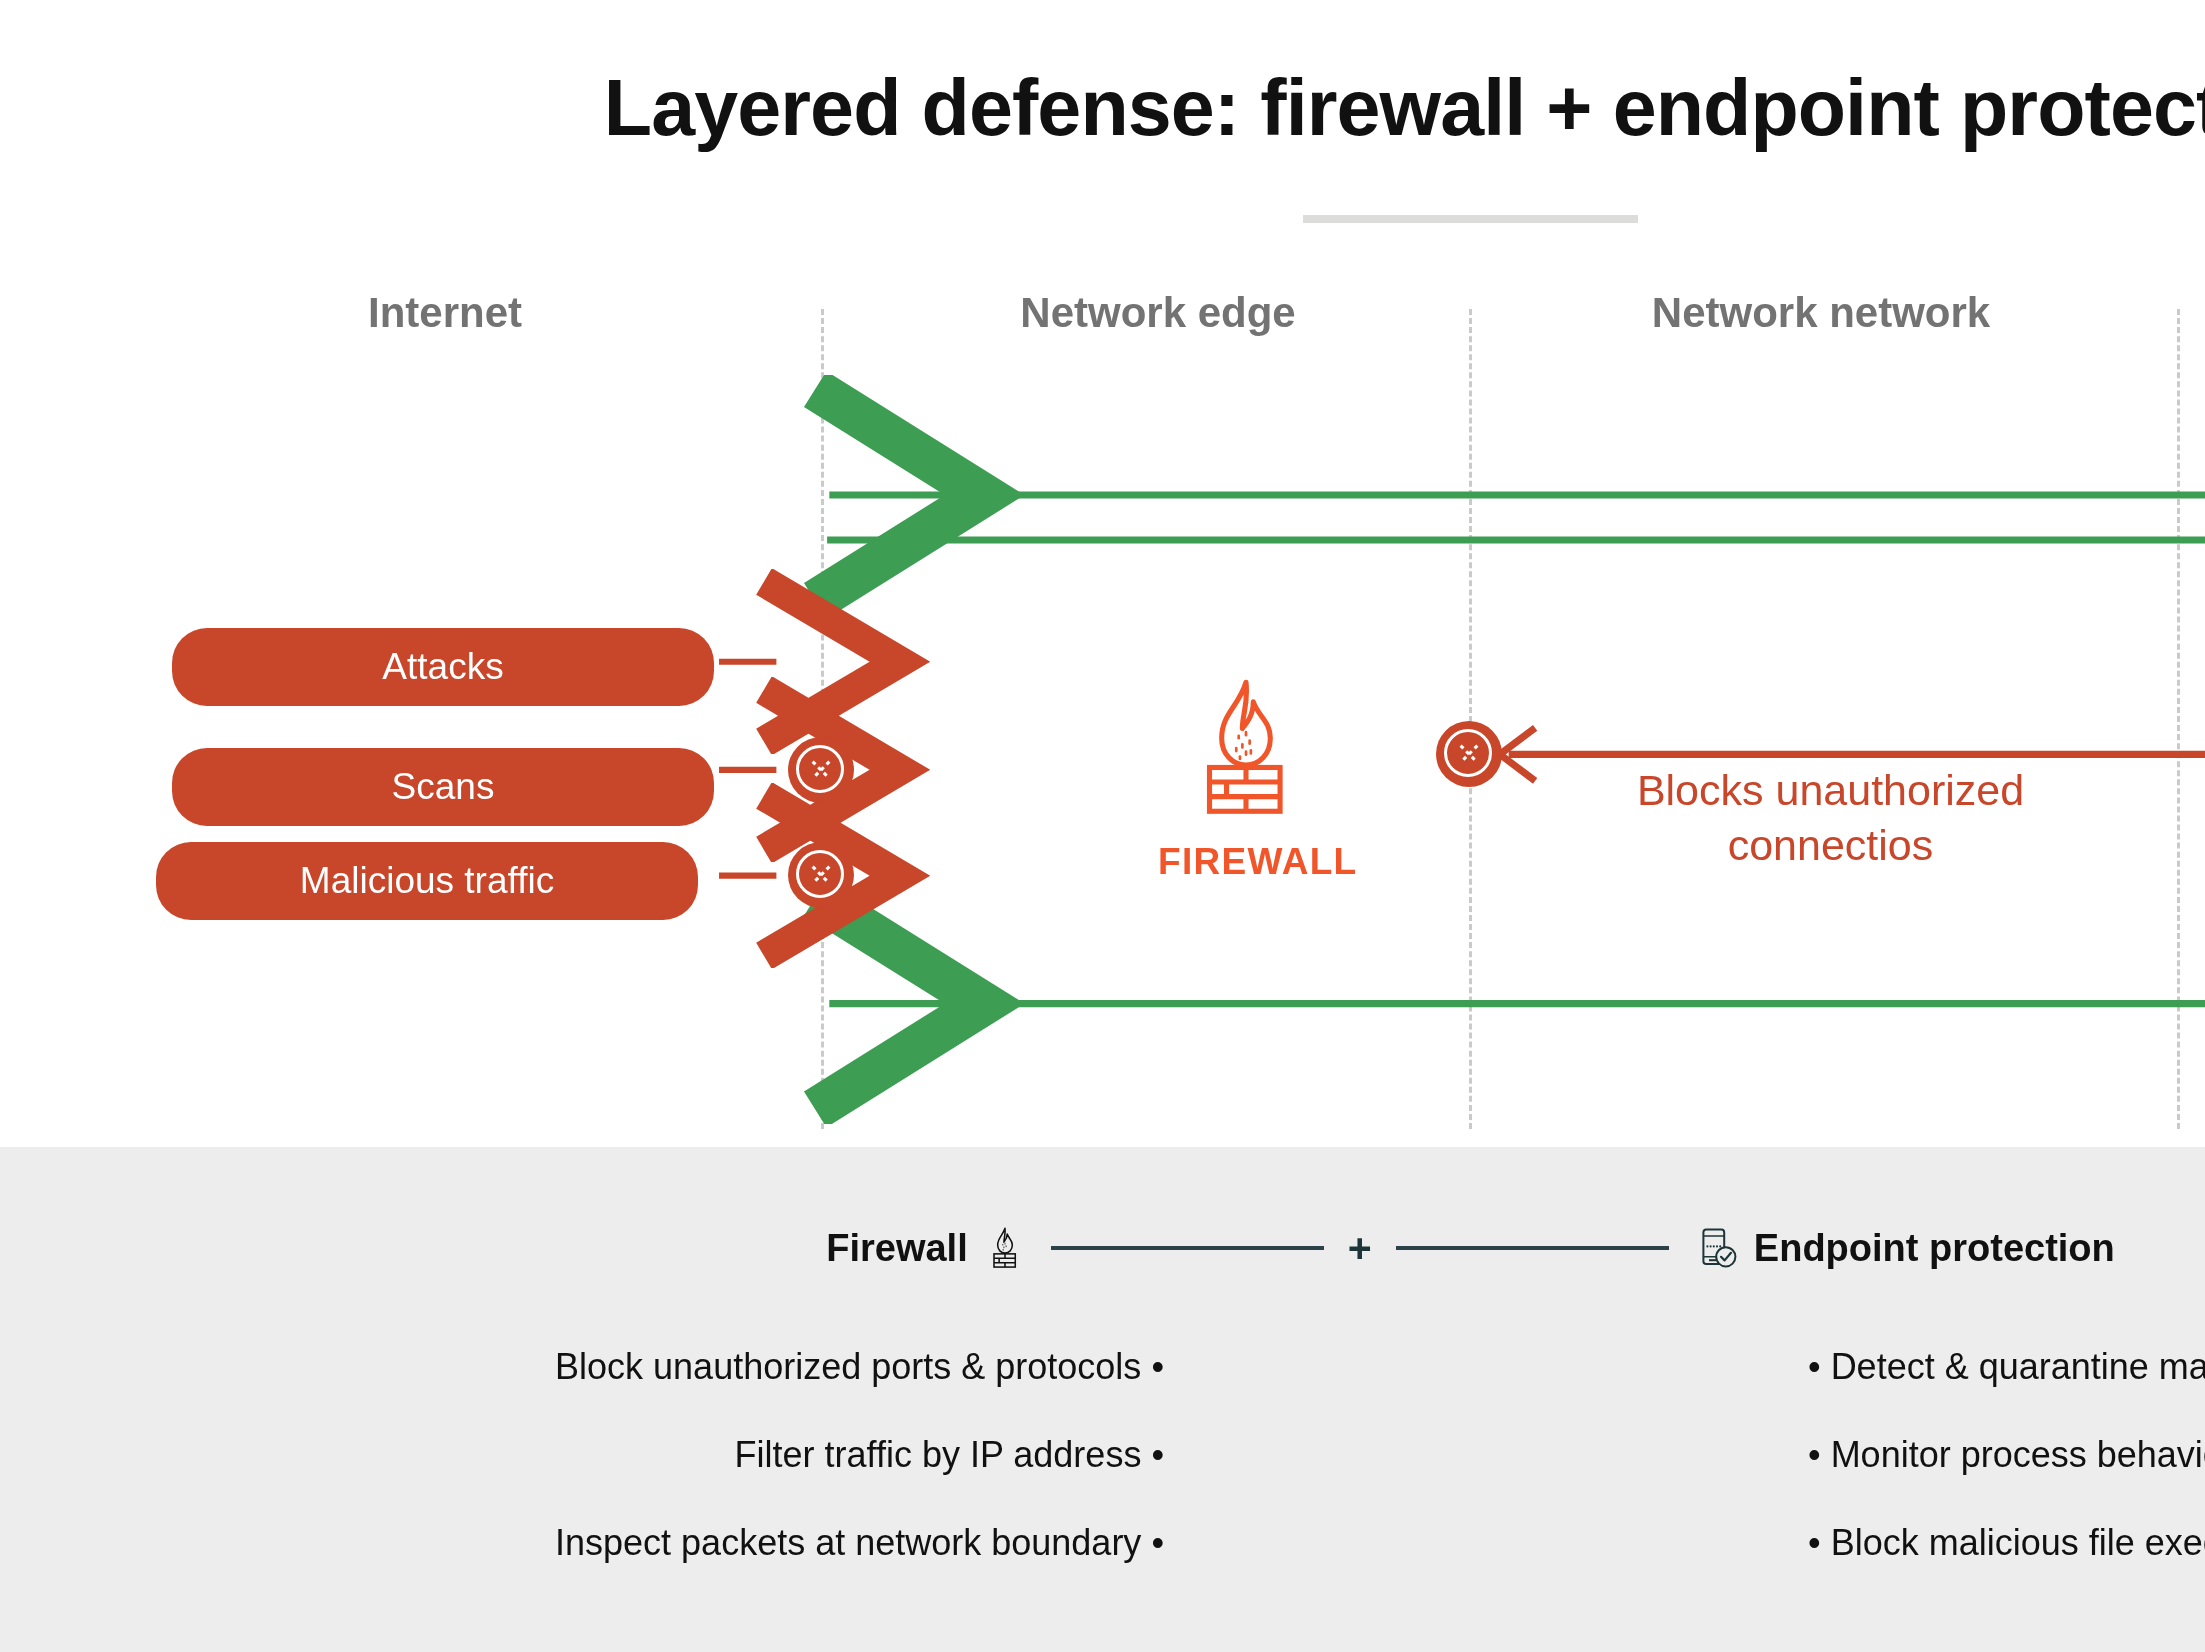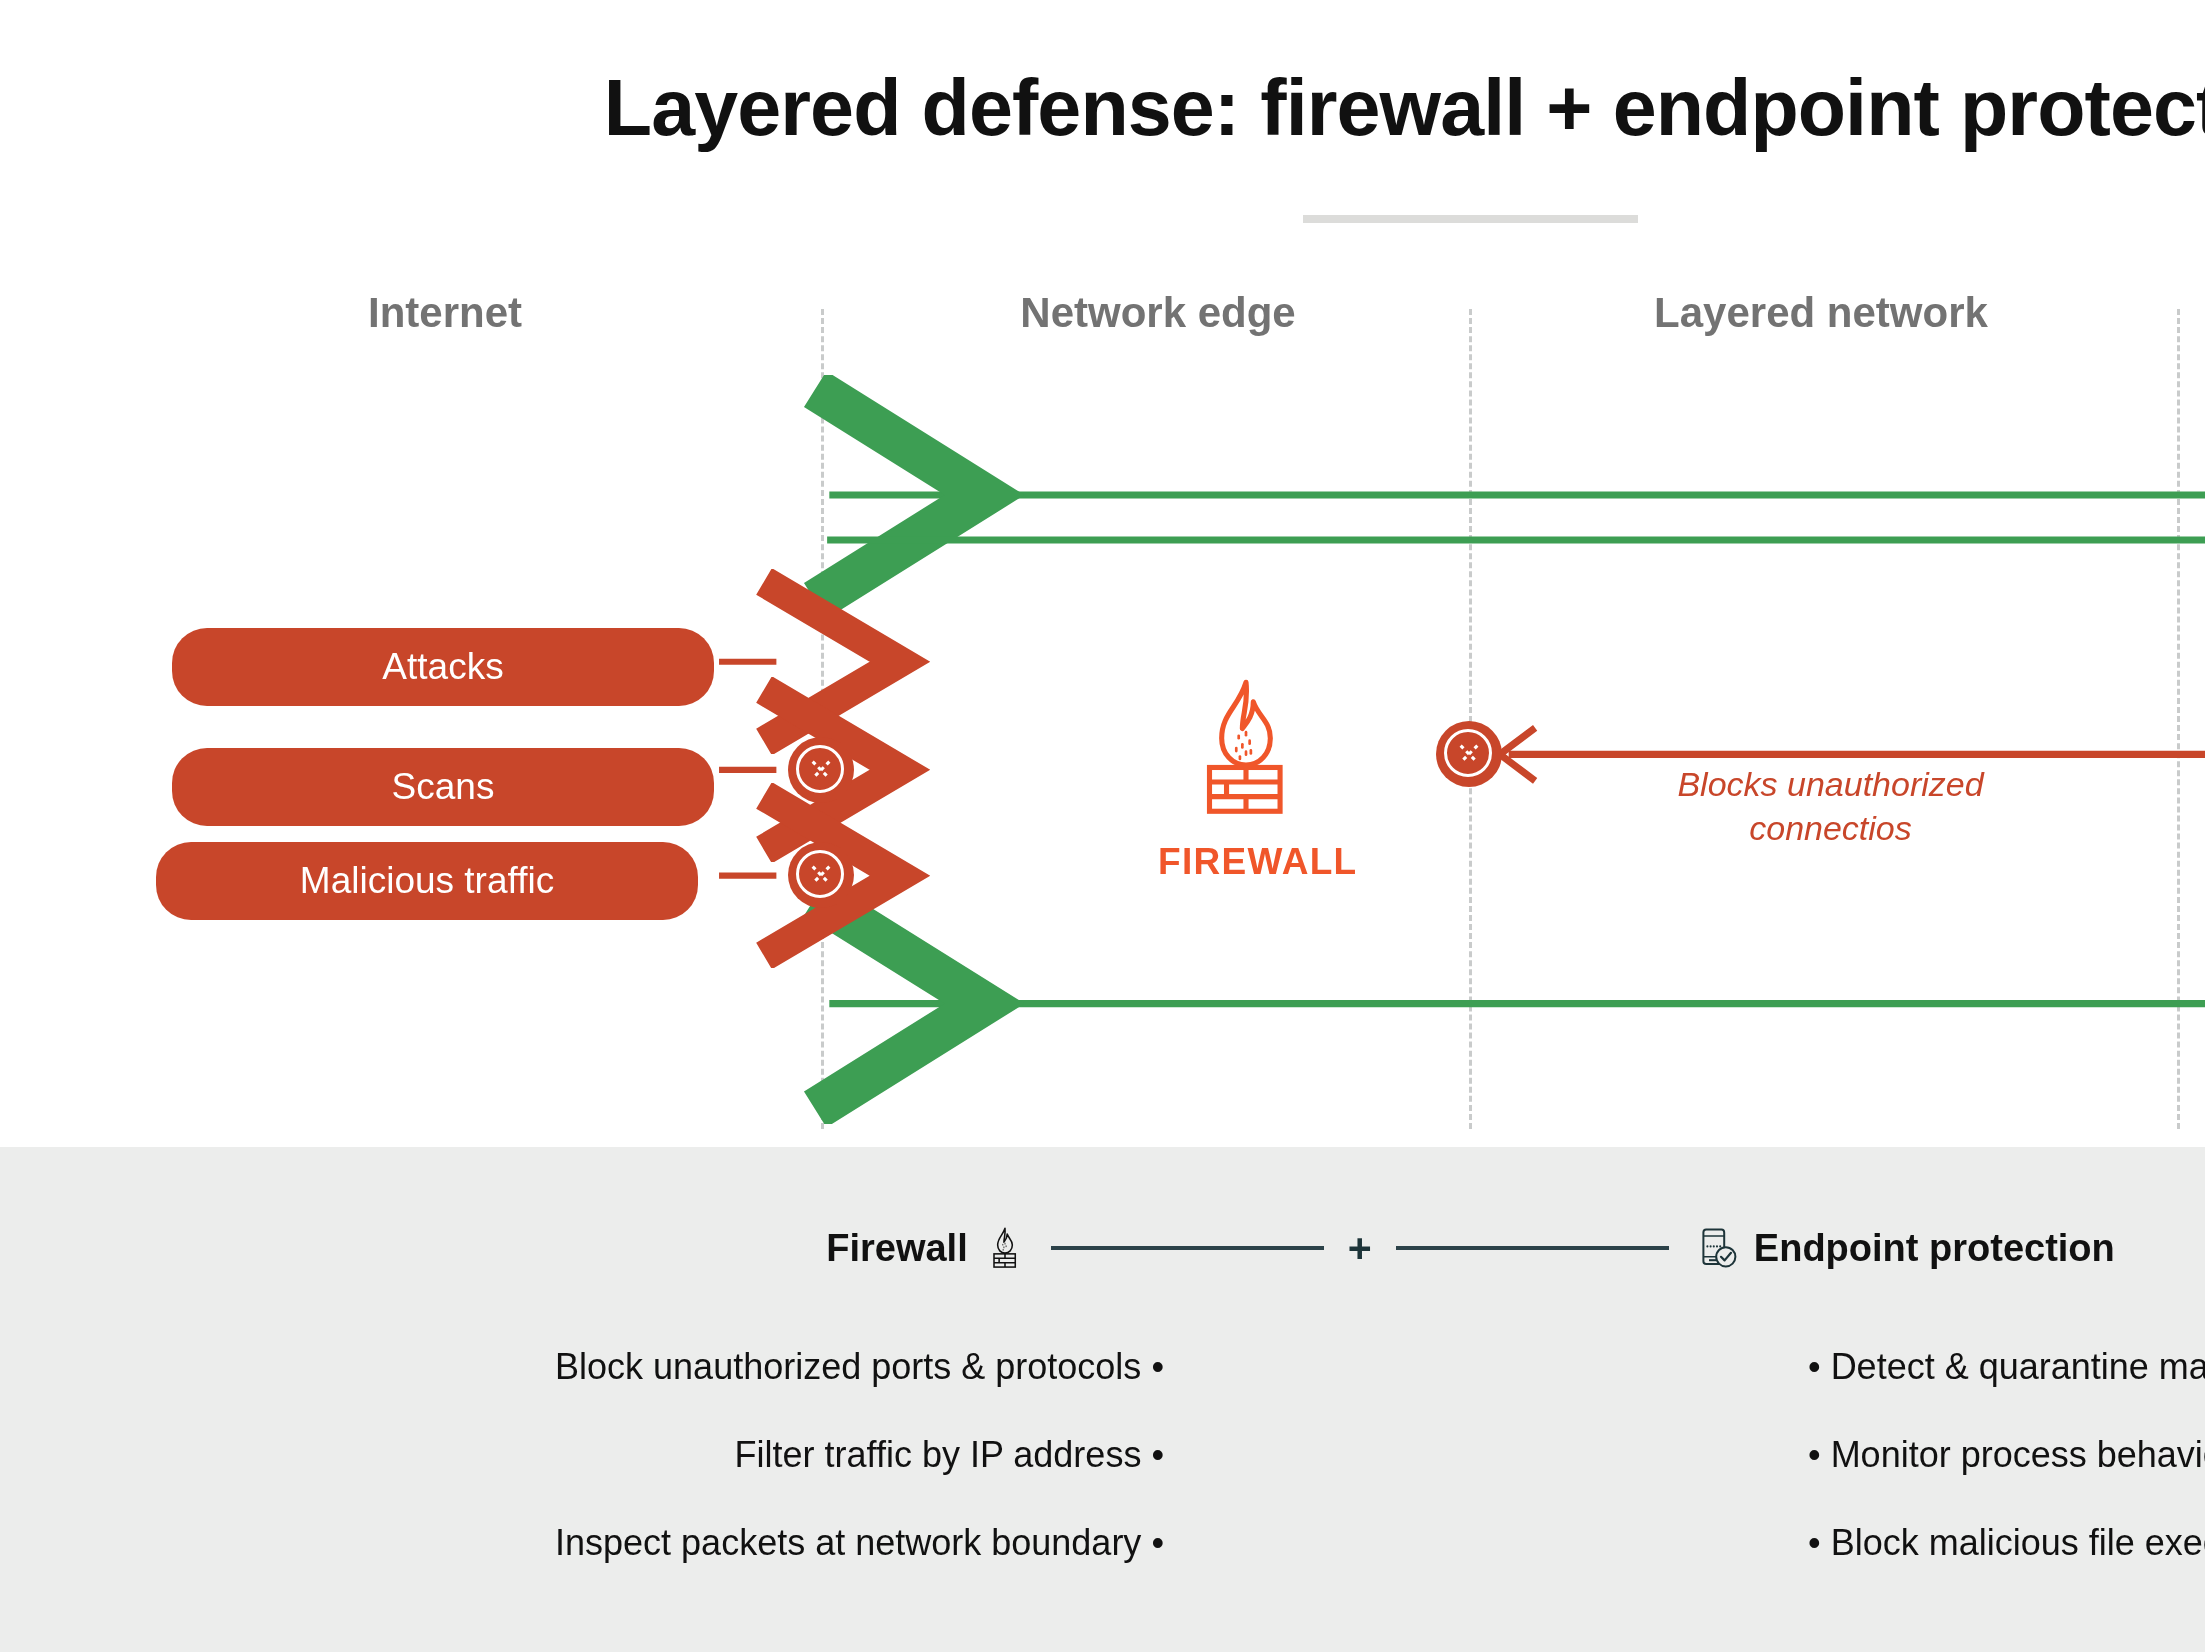--- a/index.html
+++ b/index.html
@@ -70,21 +70,21 @@
   
   .fw-wrap{position:absolute;left:1158px;top:675px;width:176px;text-align:center;}
   .fw-label{
     margin-top:18.5px;font-size:37px;font-weight:bold;
     color:#f0562a;letter-spacing:1.3px;
   }
 
   
   .annot{
     position:absolute;left:1566px;top:763px;width:529px;
-    text-align:center;font-style:italic;font-size:34px;
+    text-align:center;font-size:43px;
     color:#c8462a;line-height:1.28;
   }
 
   
   .footer{
     position:absolute;left:0;top:1147px;width:2941px;height:505px;
     background:#ecedec;
   }
   .legend-head{
     position:absolute;top:1224px;left:0;width:2941px;
@@ -113,21 +113,21 @@
   <div class="title-rule"></div>
 
   <div class="diagram">
 
     <div class="divider" id="div0" style="left: 821px;"></div>
     <div class="divider" id="div1" style="left: 1469px;"></div>
     <div class="divider" id="div2" style="left: 2177px;"></div>
 
     <div class="col-head" id="ch0" style="top: 289px; left: 445px;">Internet</div>
     <div class="col-head" id="ch1" style="top: 289px; left: 1158px;">Network edge</div>
-    <div class="col-head" id="ch2" style="top: 289px; left: 1821px;">Layered network</div>
+    <div class="col-head" id="ch2" style="top: 289px; left: 1821px;">Network network</div>
 
     <svg class="layer" viewBox="0 0 6667 2600">
       <defs>
         <marker id="grnL" markerWidth="34" markerHeight="34" refX="28" refY="17" orient="auto">
           <path d="M30,2 L6,17 L30,32" fill="none" stroke="#3d9e53" stroke-width="6"></path>
         </marker>
         <marker id="grnR" markerWidth="34" markerHeight="34" refX="6" refY="17" orient="auto">
           <path d="M4,2 L28,17 L4,32" fill="none" stroke="#3d9e53" stroke-width="6"></path>
         </marker>
         <marker id="redR" markerWidth="30" markerHeight="30" refX="4" refY="15" orient="auto">

